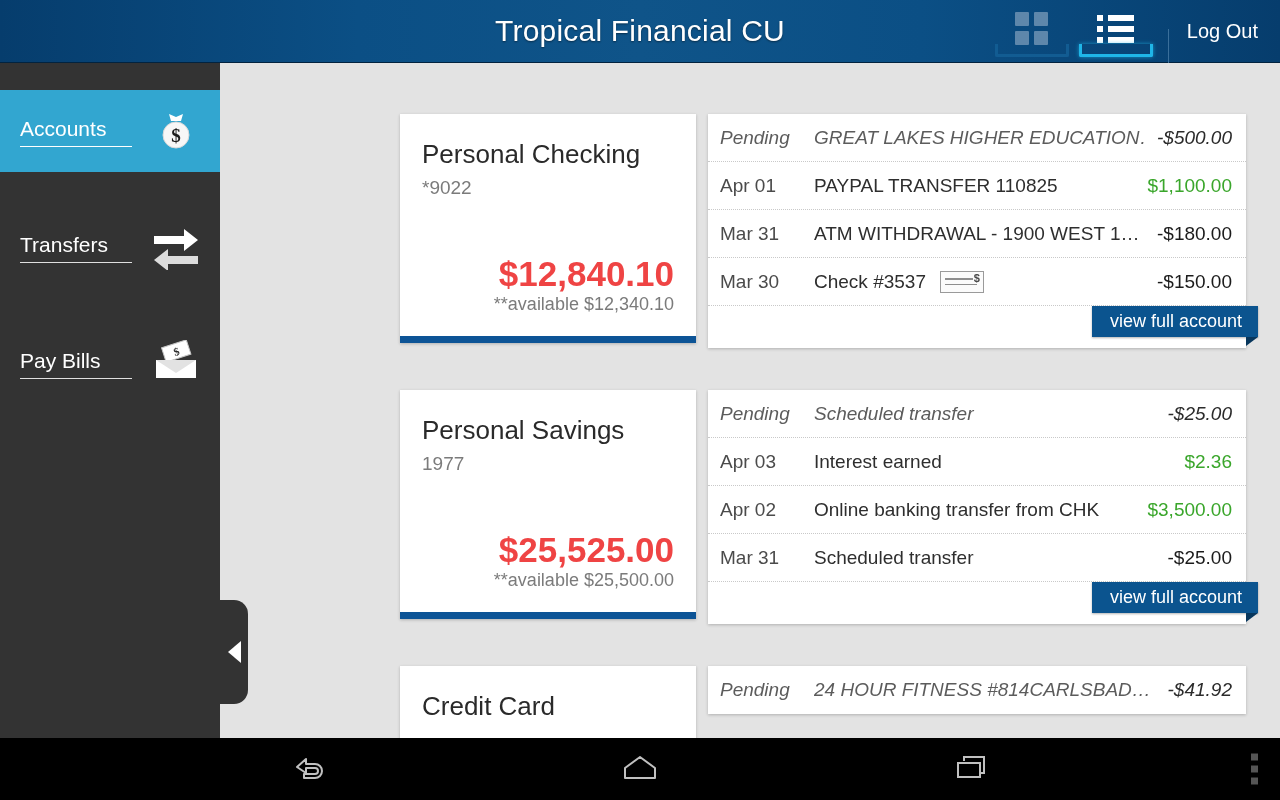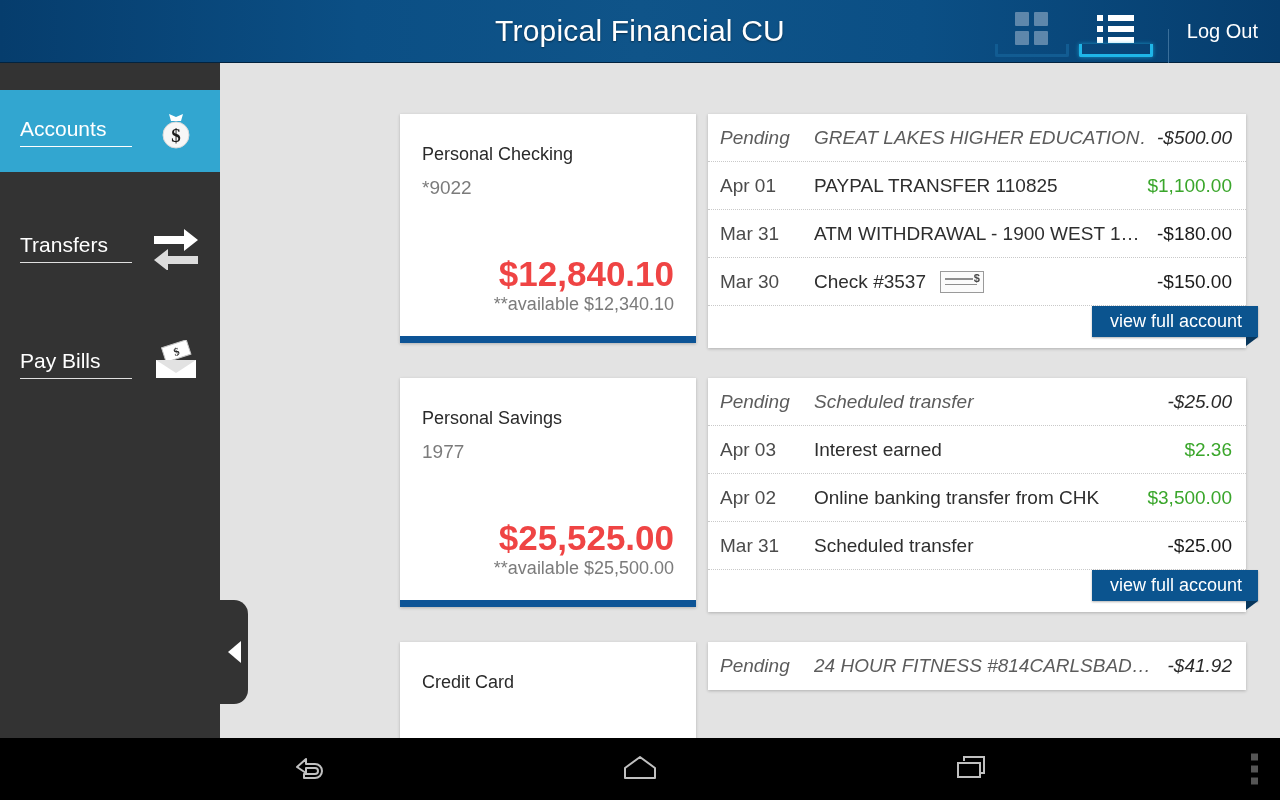--- a/index.html
+++ b/index.html
@@ -57,31 +57,31 @@
   .content {
     position: absolute; left: 0; top: 63px; width: 1280px; height: 675px;
     background: #e3e3e3;
   }
   .content-scroll {
     position: absolute; left: 220px; top: 0; right: 0; bottom: 0;
     overflow: hidden;
   }
 
   .acct-row { position: relative; margin: 0 0 0 0; }
-  .acct-row + .acct-row { margin-top: 28px; }
+  .acct-row + .acct-row { margin-top: 40px; }
 
   .summary-card {
     position: absolute; left: 180px; top: 0; width: 296px;
     background: #ffffff;
     border-bottom: 7px solid #0d5496;
     box-shadow: 0 1px 3px rgba(0,0,0,.22);
     padding: 24px 22px 0 22px;
   }
   .summary-card .acct-name {
-    font-size: 18px; color: #2a2a2a; line-height: 32px; font-weight: 400;
+    font-size: 26px; color: #2a2a2a; line-height: 32px; font-weight: 400;
     white-space: nowrap; overflow: hidden;
   }
   .summary-card .acct-num {
     font-size: 19px; color: #7b7b7b; margin-top: 6px; line-height: 24px;
   }
   .summary-card .balance {
     text-align: right; font-size: 35px; font-weight: bold; color: #ef4444;
     line-height: 36px;
   }
   .summary-card .available {

